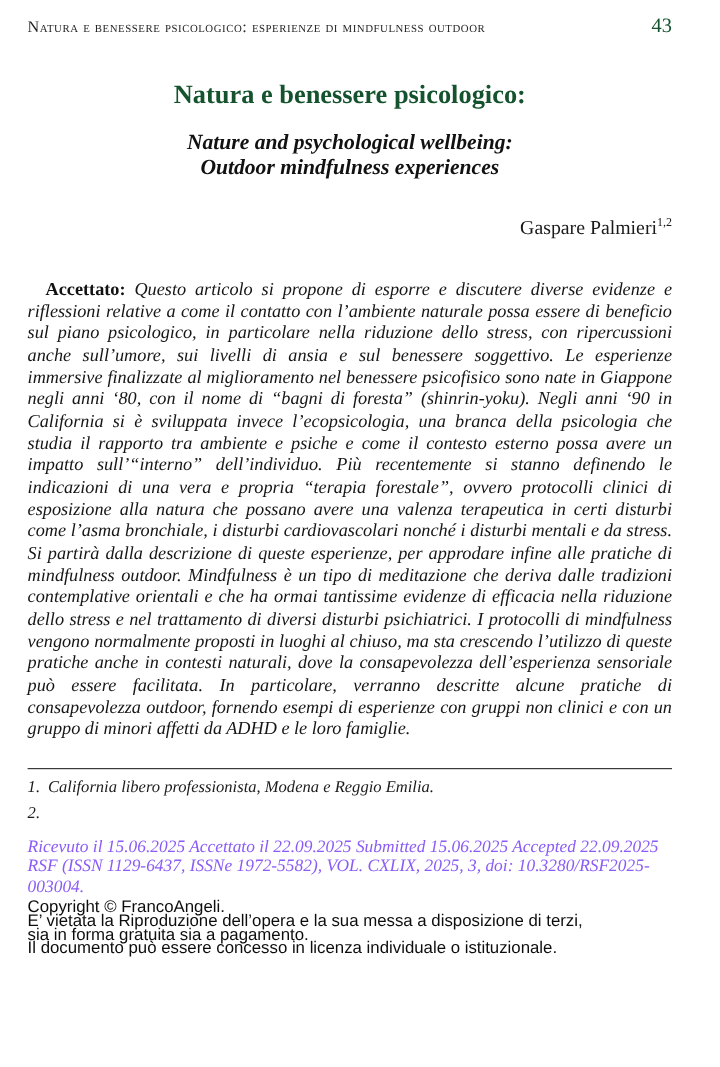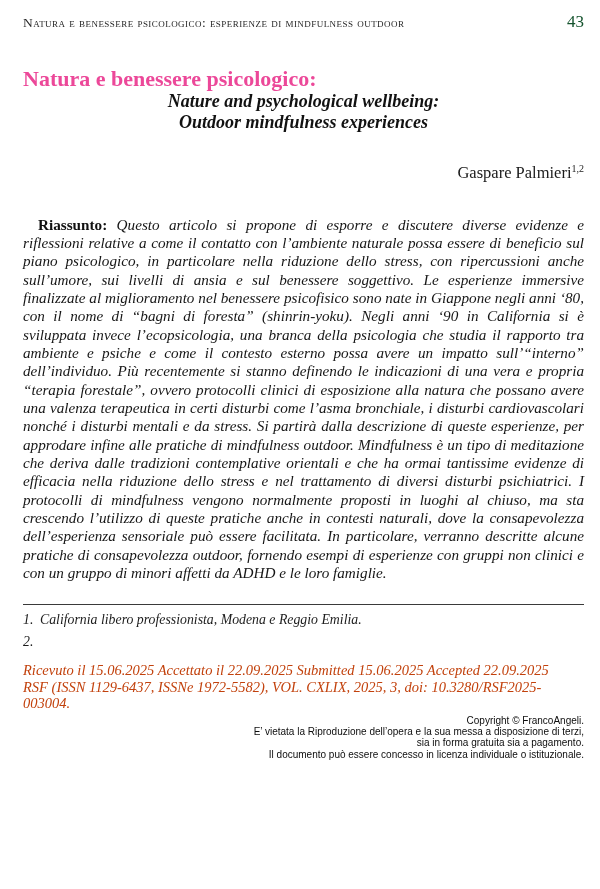--- a/index.html
+++ b/index.html
@@ -11,47 +11,49 @@
     width: 600px;
     height: 889px;
     overflow: hidden;
     font-family: "Liberation Serif", serif;
     color: #1a1a1a;
   }
   .page {
     box-sizing: border-box;
     width: 600px;
     height: 696px;
-    padding: 12px 16px 0 23px;
+    padding: 12px 40px 0 23px;
   }
   
   .running-header {
     display: flex;
     justify-content: space-between;
     align-items: baseline;
   }
   .running-title {
     font-variant: small-caps;
     letter-spacing: 0.45px;
     font-size: 13.5px;
     color: #262626;
   }
   .page-number {
     font-size: 17px;
     color: #14532d;
   }
   
   .article-title {
     margin-top: 36px;
+    text-align: center;
     font-size: 22px;
     font-weight: bold;
     line-height: 22.5px;
-    color: #ec4899;
+    color: #14532d;
   }
   .article-title-en {
+    margin-top: 17px;
     text-align: center;
     font-size: 18px;
     font-weight: bold;
     font-style: italic;
     line-height: 21px;
     color: #111;
   }
   .author-line {
     margin-top: 30px;
     text-align: right;
@@ -103,28 +105,28 @@
   .fn-num {
     flex: none;
     width: 17px;
   }
   
   .submission {
     margin-top: 13px;
     font-size: 14.5px;
     font-style: italic;
     line-height: 16.5px;
-    color: #c2410c;
+    color: #8b5cf6;
   }
   
   .copyright {
     margin-top: 3px;
-    text-align: right;
+    text-align: left;
     font-family: "Liberation Sans", sans-serif;
-    font-size: 10px;
+    font-size: 14px;
     line-height: 11.3px;
     color: #0d0d0d;
   }
 </style>
 </head>
 <body>
 
 <div class="page">
 
   <div class="running-header">
@@ -139,21 +141,21 @@
   <div class="article-title-en">
     <div>Nature and psychological wellbeing:</div>
     <div>Outdoor mindfulness experiences</div>
   </div>
 
   <div class="author-line">
     <span>Gaspare Palmieri</span><sup>1,2</sup>
   </div>
 
   <p class="abstract">
-    <span class="lead-label">Riassunto:</span>
+    <span class="lead-label">Accettato:</span>
     <span>Questo articolo si propone di esporre e discutere diverse evidenze e riflessioni relative a come il contatto con l’ambiente naturale possa essere di beneficio sul piano psicologico, in particolare nella riduzione dello stress, con ripercussioni anche sull’umore, sui livelli di ansia e sul benessere soggettivo. Le esperienze immersive finalizzate al miglioramento nel benessere psicofisico sono nate in Giappone negli anni ‘80, con il nome di “bagni di foresta” (shinrin-yoku). Negli anni ‘90 in California si è sviluppata invece l’ecopsicologia, una branca della psicologia che studia il rapporto tra ambiente e psiche e come il contesto esterno possa avere un impatto sull’“interno” dell’individuo. Più recentemente si stanno definendo le indicazioni di una vera e propria “terapia forestale”, ovvero protocolli clinici di esposizione alla natura che possano avere una valenza terapeutica in certi disturbi come l’asma bronchiale, i disturbi cardiovascolari nonché i disturbi mentali e da stress. Si partirà dalla descrizione di queste esperienze, per approdare infine alle pratiche di mindfulness outdoor. Mindfulness è un tipo di meditazione che deriva dalle tradizioni contemplative orientali e che ha ormai tantissime evidenze di efficacia nella riduzione dello stress e nel trattamento di diversi disturbi psichiatrici. I protocolli di mindfulness vengono normalmente proposti in luoghi al chiuso, ma sta crescendo l’utilizzo di queste pratiche anche in contesti naturali, dove la consapevolezza dell’esperienza sensoriale può essere facilitata. In particolare, verranno descritte alcune pratiche di consapevolezza outdoor, fornendo esempi di esperienze con gruppi non clinici e con un gruppo di minori affetti da ADHD e le loro famiglie.</span>
   </p>
 
 
   <hr class="footnote-rule">
 
   <div class="footnote">
     <span class="fn-num">1.</span>
     <span class="fn-text">California libero professionista, Modena e Reggio Emilia.</span>
   </div>

